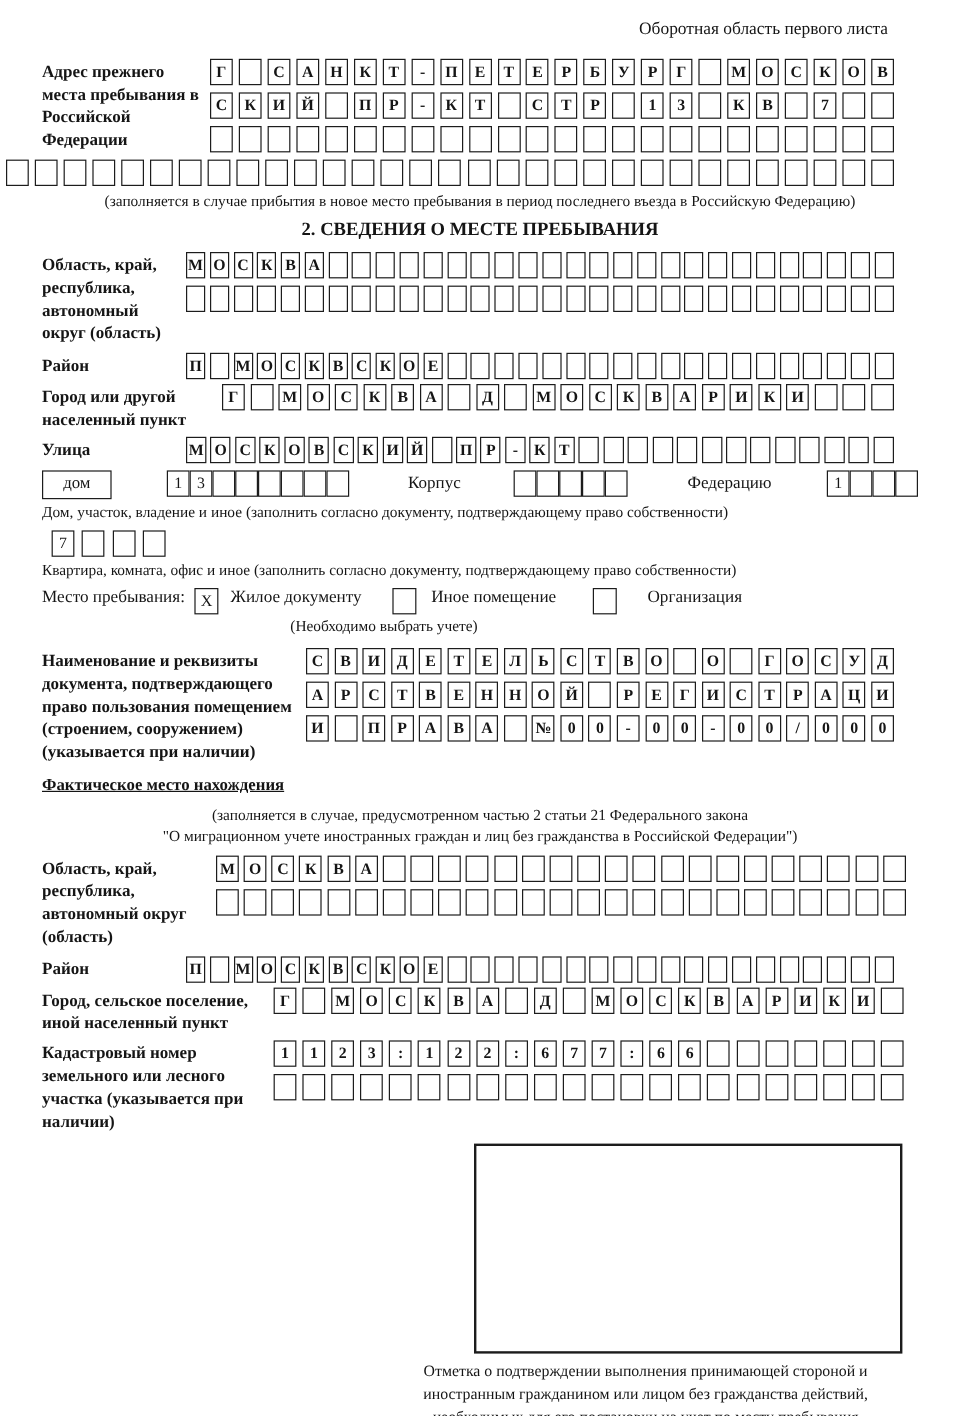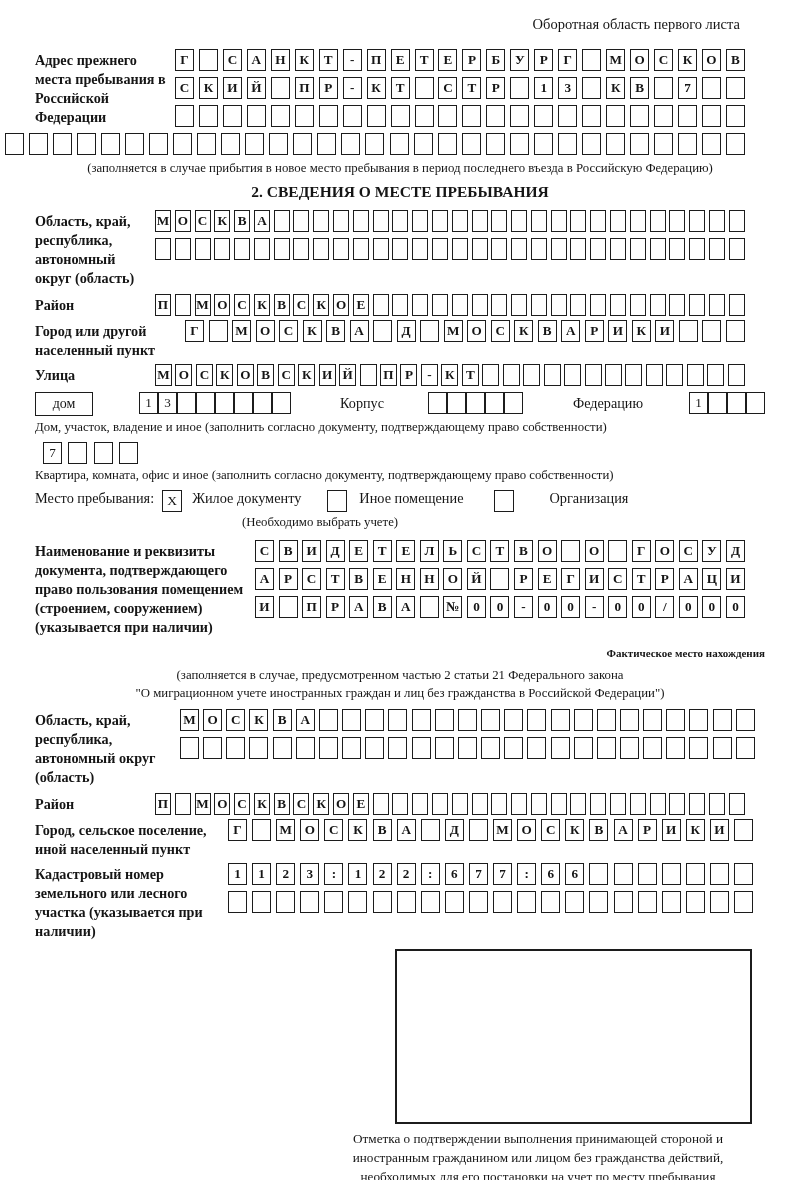--- a/index.html
+++ b/index.html
@@ -22,21 +22,21 @@
   .sec-title{text-align:center;font-weight:bold;font-size:15.5px;margin:6px 0 9px;}
   .widebox{height:24px;box-sizing:border-box;border:1.6px solid #1c1c1c;display:flex;
            align-items:center;justify-content:center;font-size:14px;background:#fff;}
   .bw165{width:165px}.bw200{width:200px}
   .inline-lbl{font-size:14.2px;padding-top:3px;}
   .domrow{display:flex;align-items:flex-start;margin:2px 0 3px;gap:40px;}
   .mb4{margin-bottom:4px}.mb6{margin-bottom:6px}.mb8{margin-bottom:8px}
   .cb{width:20px;height:22px;box-sizing:border-box;border:1.6px solid #1c1c1c;display:flex;
       align-items:center;justify-content:center;font-size:13.5px;background:#fff;}
   .mesto{display:flex;align-items:flex-start;font-size:14.3px;margin:4px 0 2px;}
-  .fakt-title{text-align:right;font-weight:bold;font-size:11px;margin:10px 0 7px;}
+  .fakt-title{text-align:left;font-weight:bold;font-size:14px;margin:10px 0 7px;text-decoration:underline;}
   .fakt-note{font-size:12.8px;line-height:18px;text-align:center;margin-bottom:7px;}
   .stamp-box{margin-left:360px;width:357px;height:175px;box-sizing:border-box;border:2px solid #1c1c1c;margin-top:6px;}
   .stamp-note{margin-left:293px;width:420px;text-align:center;font-size:13.2px;line-height:19px;margin-top:5px;}
 </style>
 </head>
 <body>
 
 <div class="page">
 
   <div class="back-note">Оборотная область первого листа</div>
@@ -372,21 +372,21 @@
   </div>
   <div class="note mb6">Квартира, комната, офис и иное (заполнить согласно документу, подтверждающему право собственности)</div>
 
   <div class="mesto">
     <div>Место пребывания:</div>
     <div class="cb" style="margin-left:8px;">X</div>
     <div style="margin-left:10px;">Жилое документу</div>
     <div class="cb" style="margin-left:26px;"></div>
     <div style="margin-left:12px;">Иное помещение</div>
     <div class="cb" style="margin-left:30px;"></div>
-    <div style="margin-left:36px;">Организация</div>
+    <div style="margin-left:26px;">Организация</div>
   </div>
   <div class="note" style="margin:2px 0 9px 165px;width:240px;text-align:center;">(Необходимо выбрать учете)</div>
 
   <div class="field mb6">
     <div class="flabel w220">Наименование и реквизиты документа, подтверждающего право пользования помещением (строением, сооружением) (указывается при наличии)</div>
     <div class="rows">
       <div class="cellrow rw490">
           <div class="cell">С</div>
           <div class="cell">В</div>
           <div class="cell">И</div>

